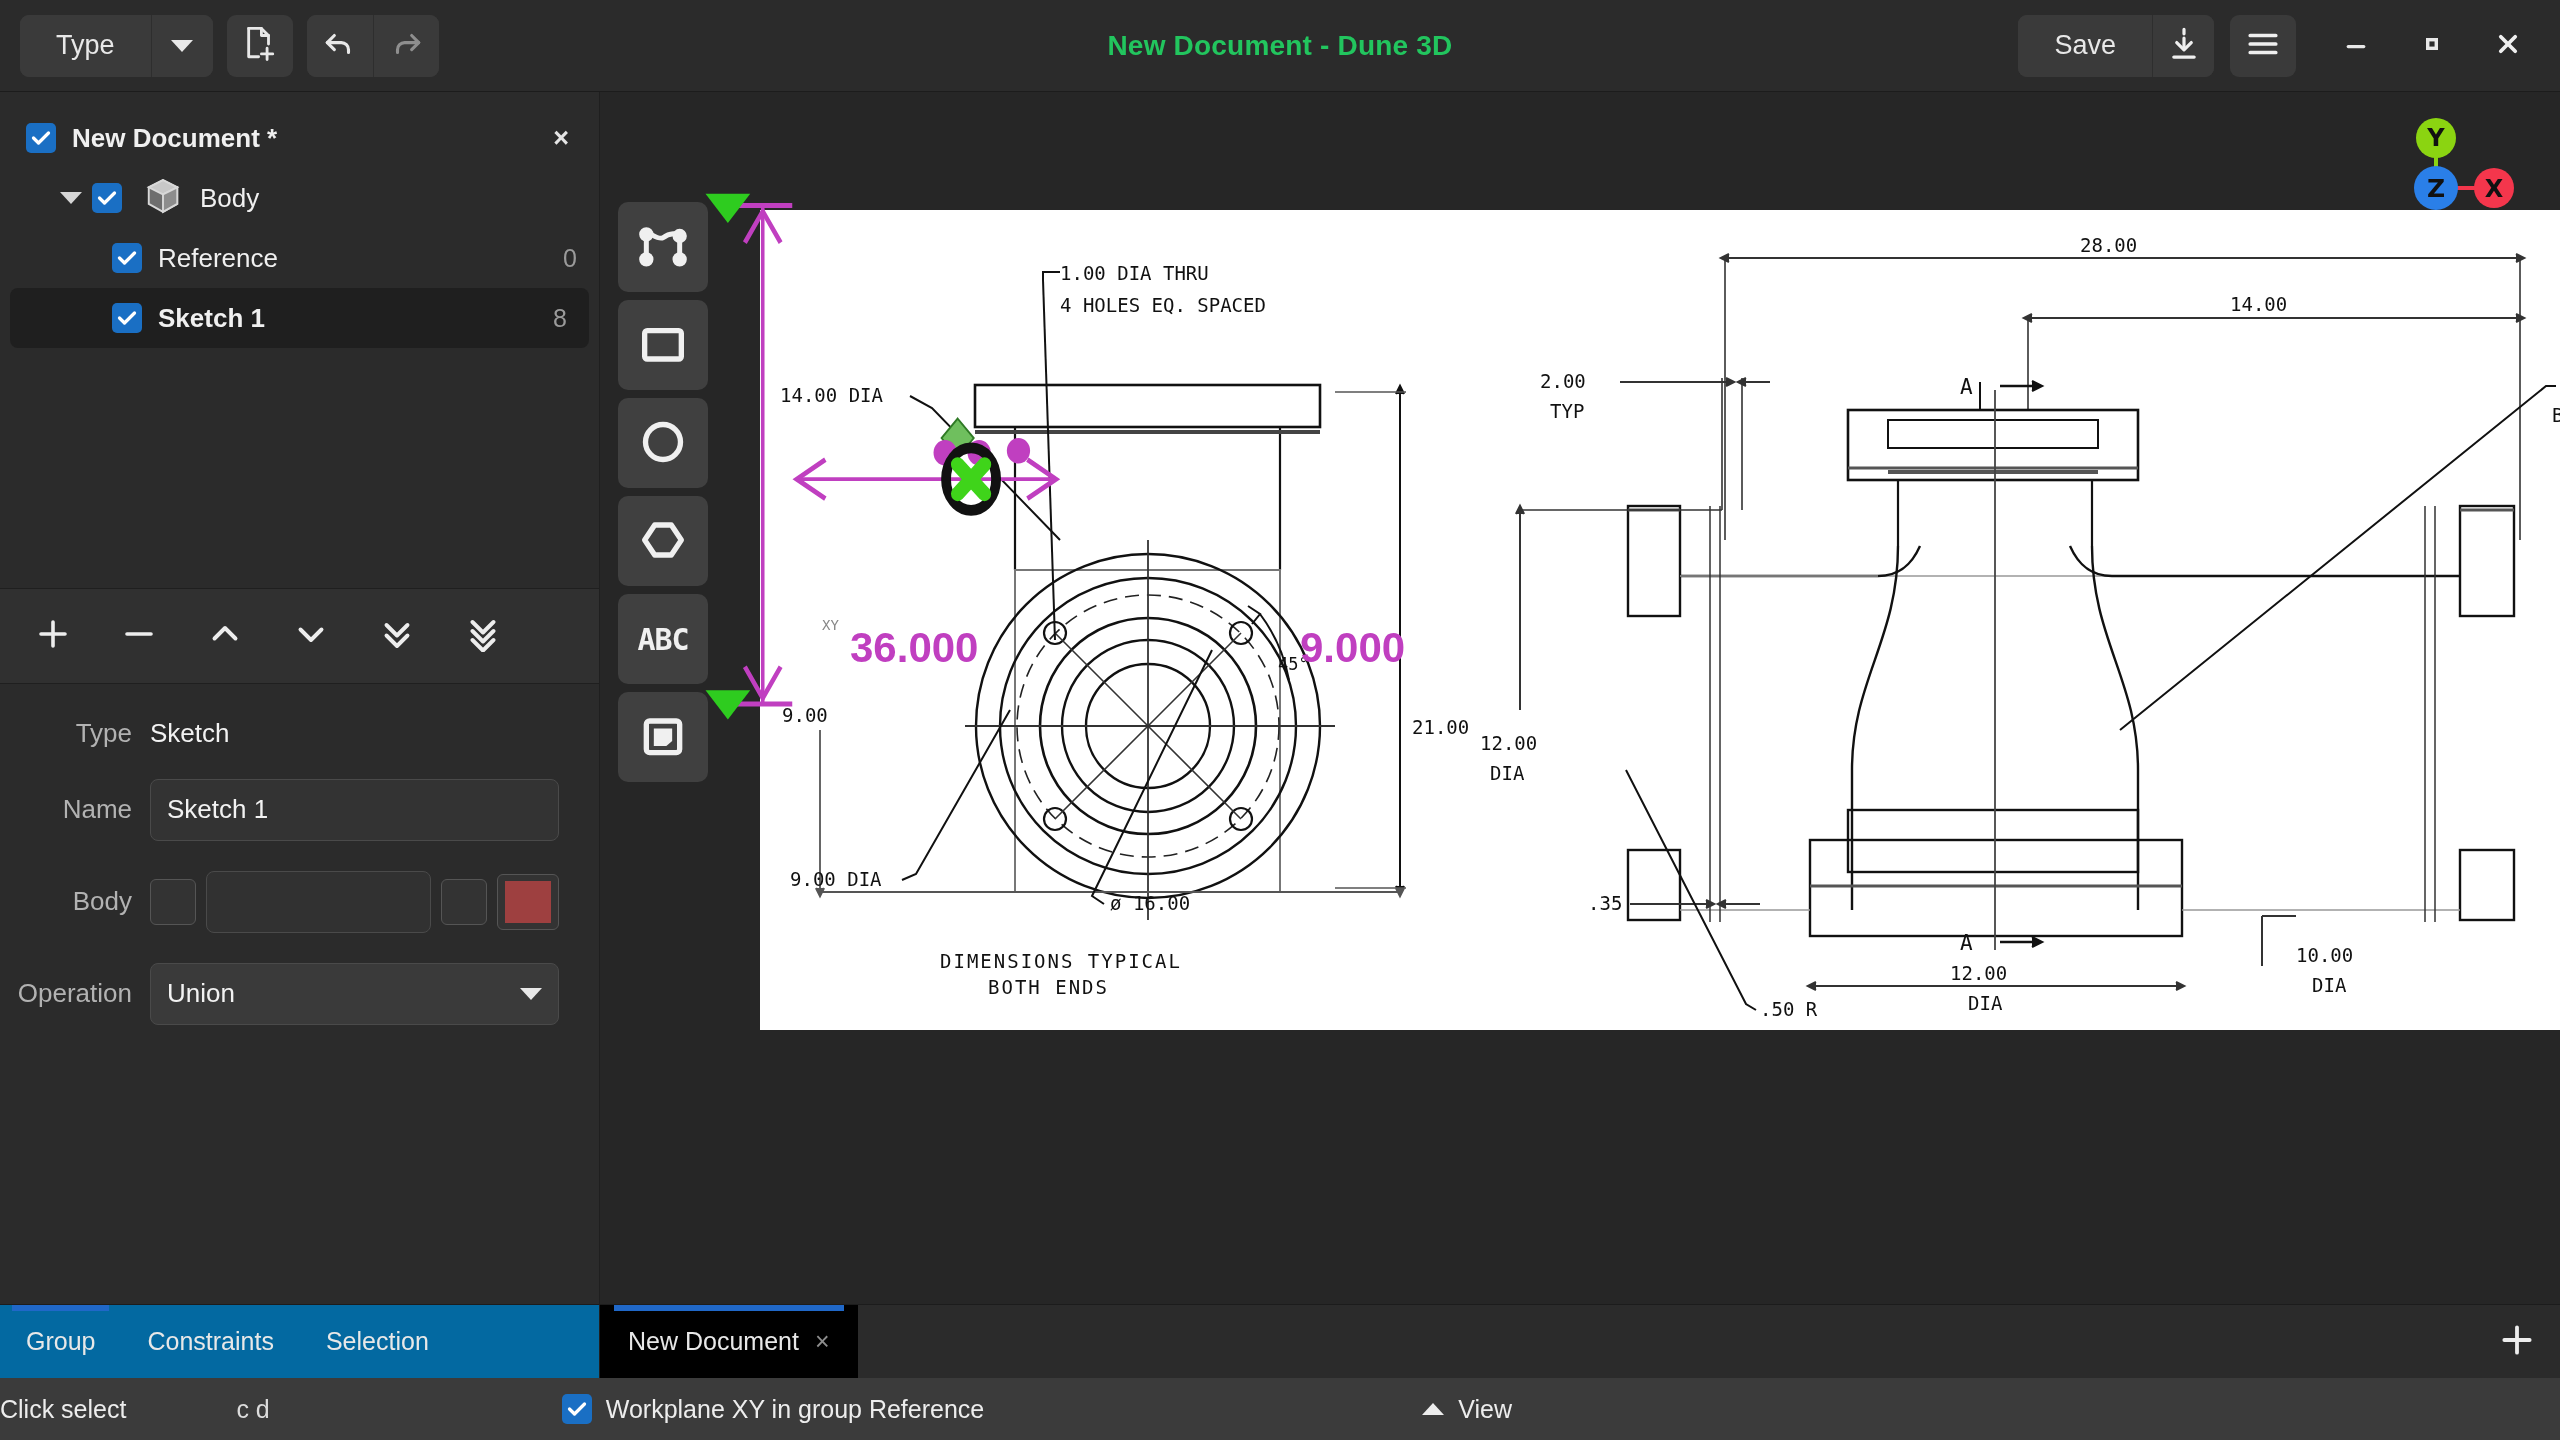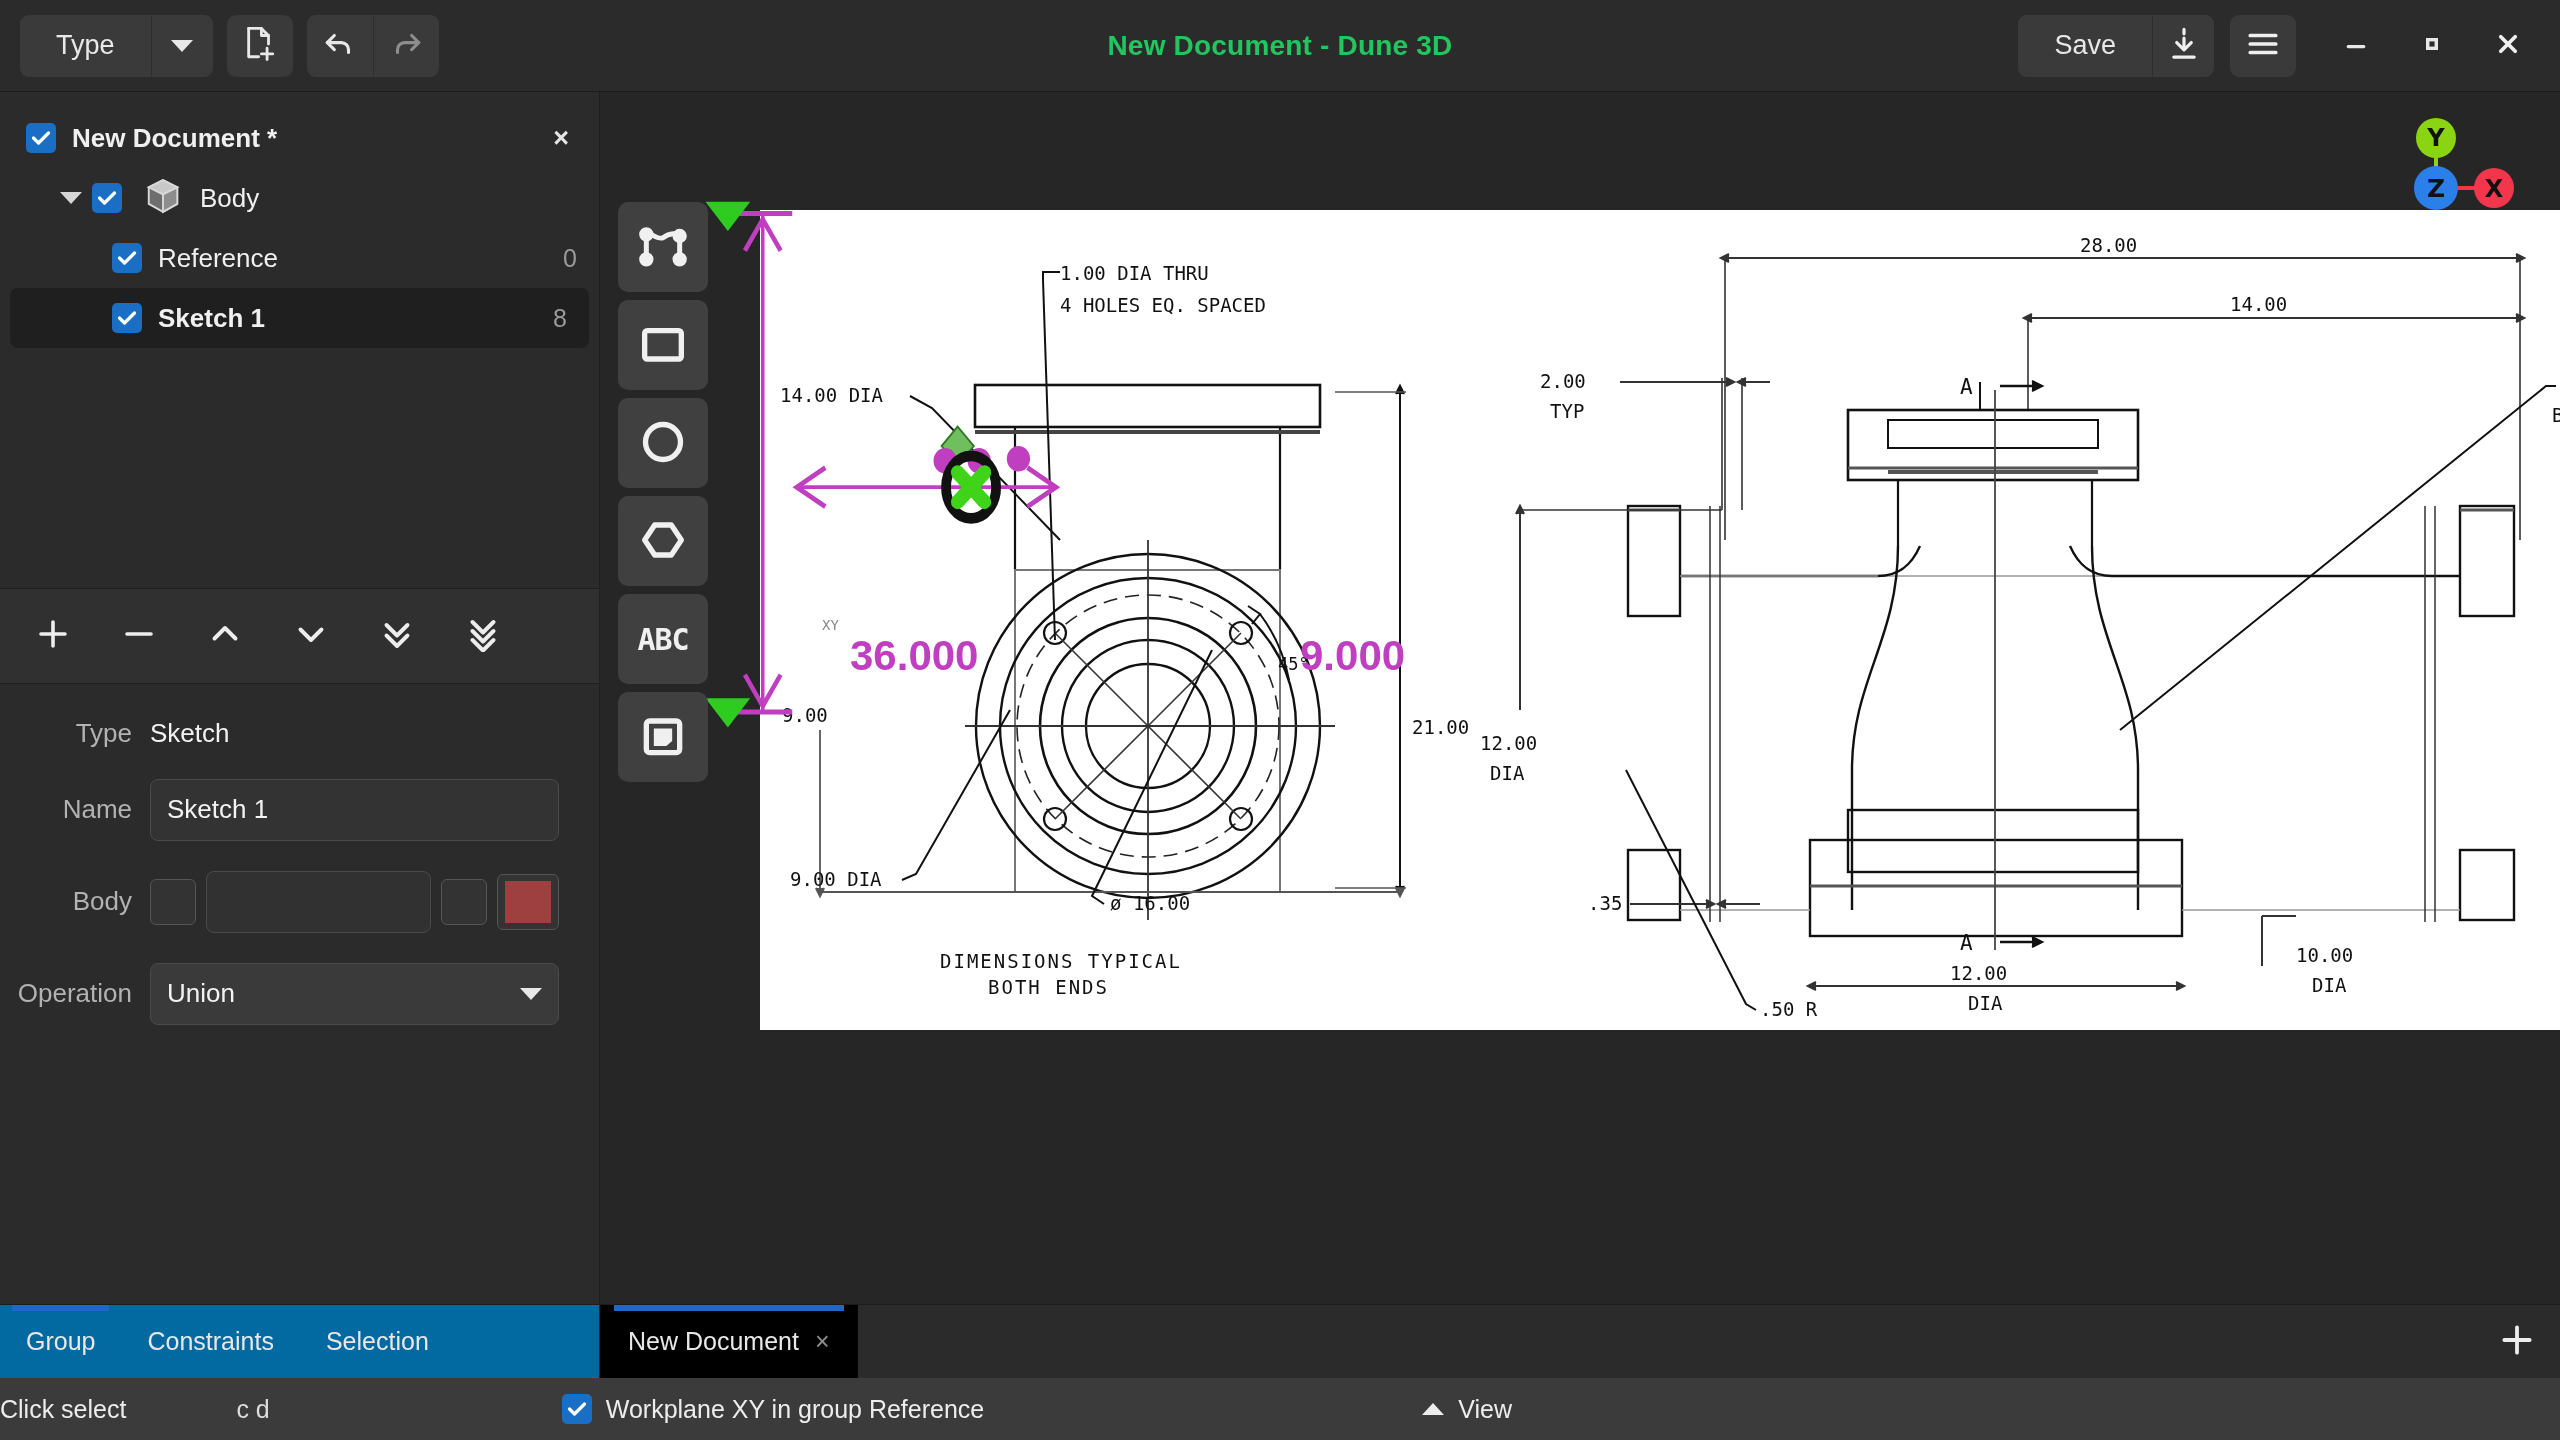--- a/index.html
+++ b/index.html
@@ -97,21 +97,21 @@
   .viewwrap { flex: 1; display: flex; flex-direction: column; min-width: 0; background: #262626; }
   .viewport { flex: 1; position: relative; background: #262626; overflow: hidden; }
 
   .sketchbar { position: absolute; left: 18px; top: 110px; display: flex; flex-direction: column; gap: 8px; z-index: 5; }
   .sbtn { width: 90px; height: 90px; background: #404040; border: none; border-radius: 10px; cursor: pointer;
      display: flex; align-items: center; justify-content: center; color: #f0f0f0; }
 
   .axiscube { position: absolute; right: 22px; top: 18px; width: 160px; height: 120px; z-index: 6; }
 
   .drawing { position: absolute; left: 160px; top: 118px; width: 1880px; height: 820px; background: #ffffff; z-index: 2; }
-  .dimlayer { position: absolute; left: 0; top: 12px; width: 100%; height: 100%; z-index: 4; pointer-events: none; text-decoration: underline; }
+  .dimlayer { position: absolute; left: 0; top: 4px; width: 100%; height: 100%; z-index: 4; pointer-events: none; text-decoration: underline; }
 
   
   .doctabs { height: 74px; flex: 0 0 74px; display: flex; align-items: stretch; background: #2b2b2b; border-top: 1px solid #1c1c1c; }
   .dtab { display: flex; align-items: center; gap: 16px; padding: 0 28px; font-size: 25px; color: #e8e8e8;
      background: #000000; cursor: pointer; position: relative; }
   .dtab.active::before { content:''; position:absolute; left: 14px; right: 14px; top: 0; height: 6px; background: #2068c8; }
   .dtab .x { color: #8d8d8d; font-size: 25px; }
   .addtab { margin-left: auto; width: 86px; display: flex; align-items: center; justify-content: center; cursor: pointer; color: #ededed; }
 
   

